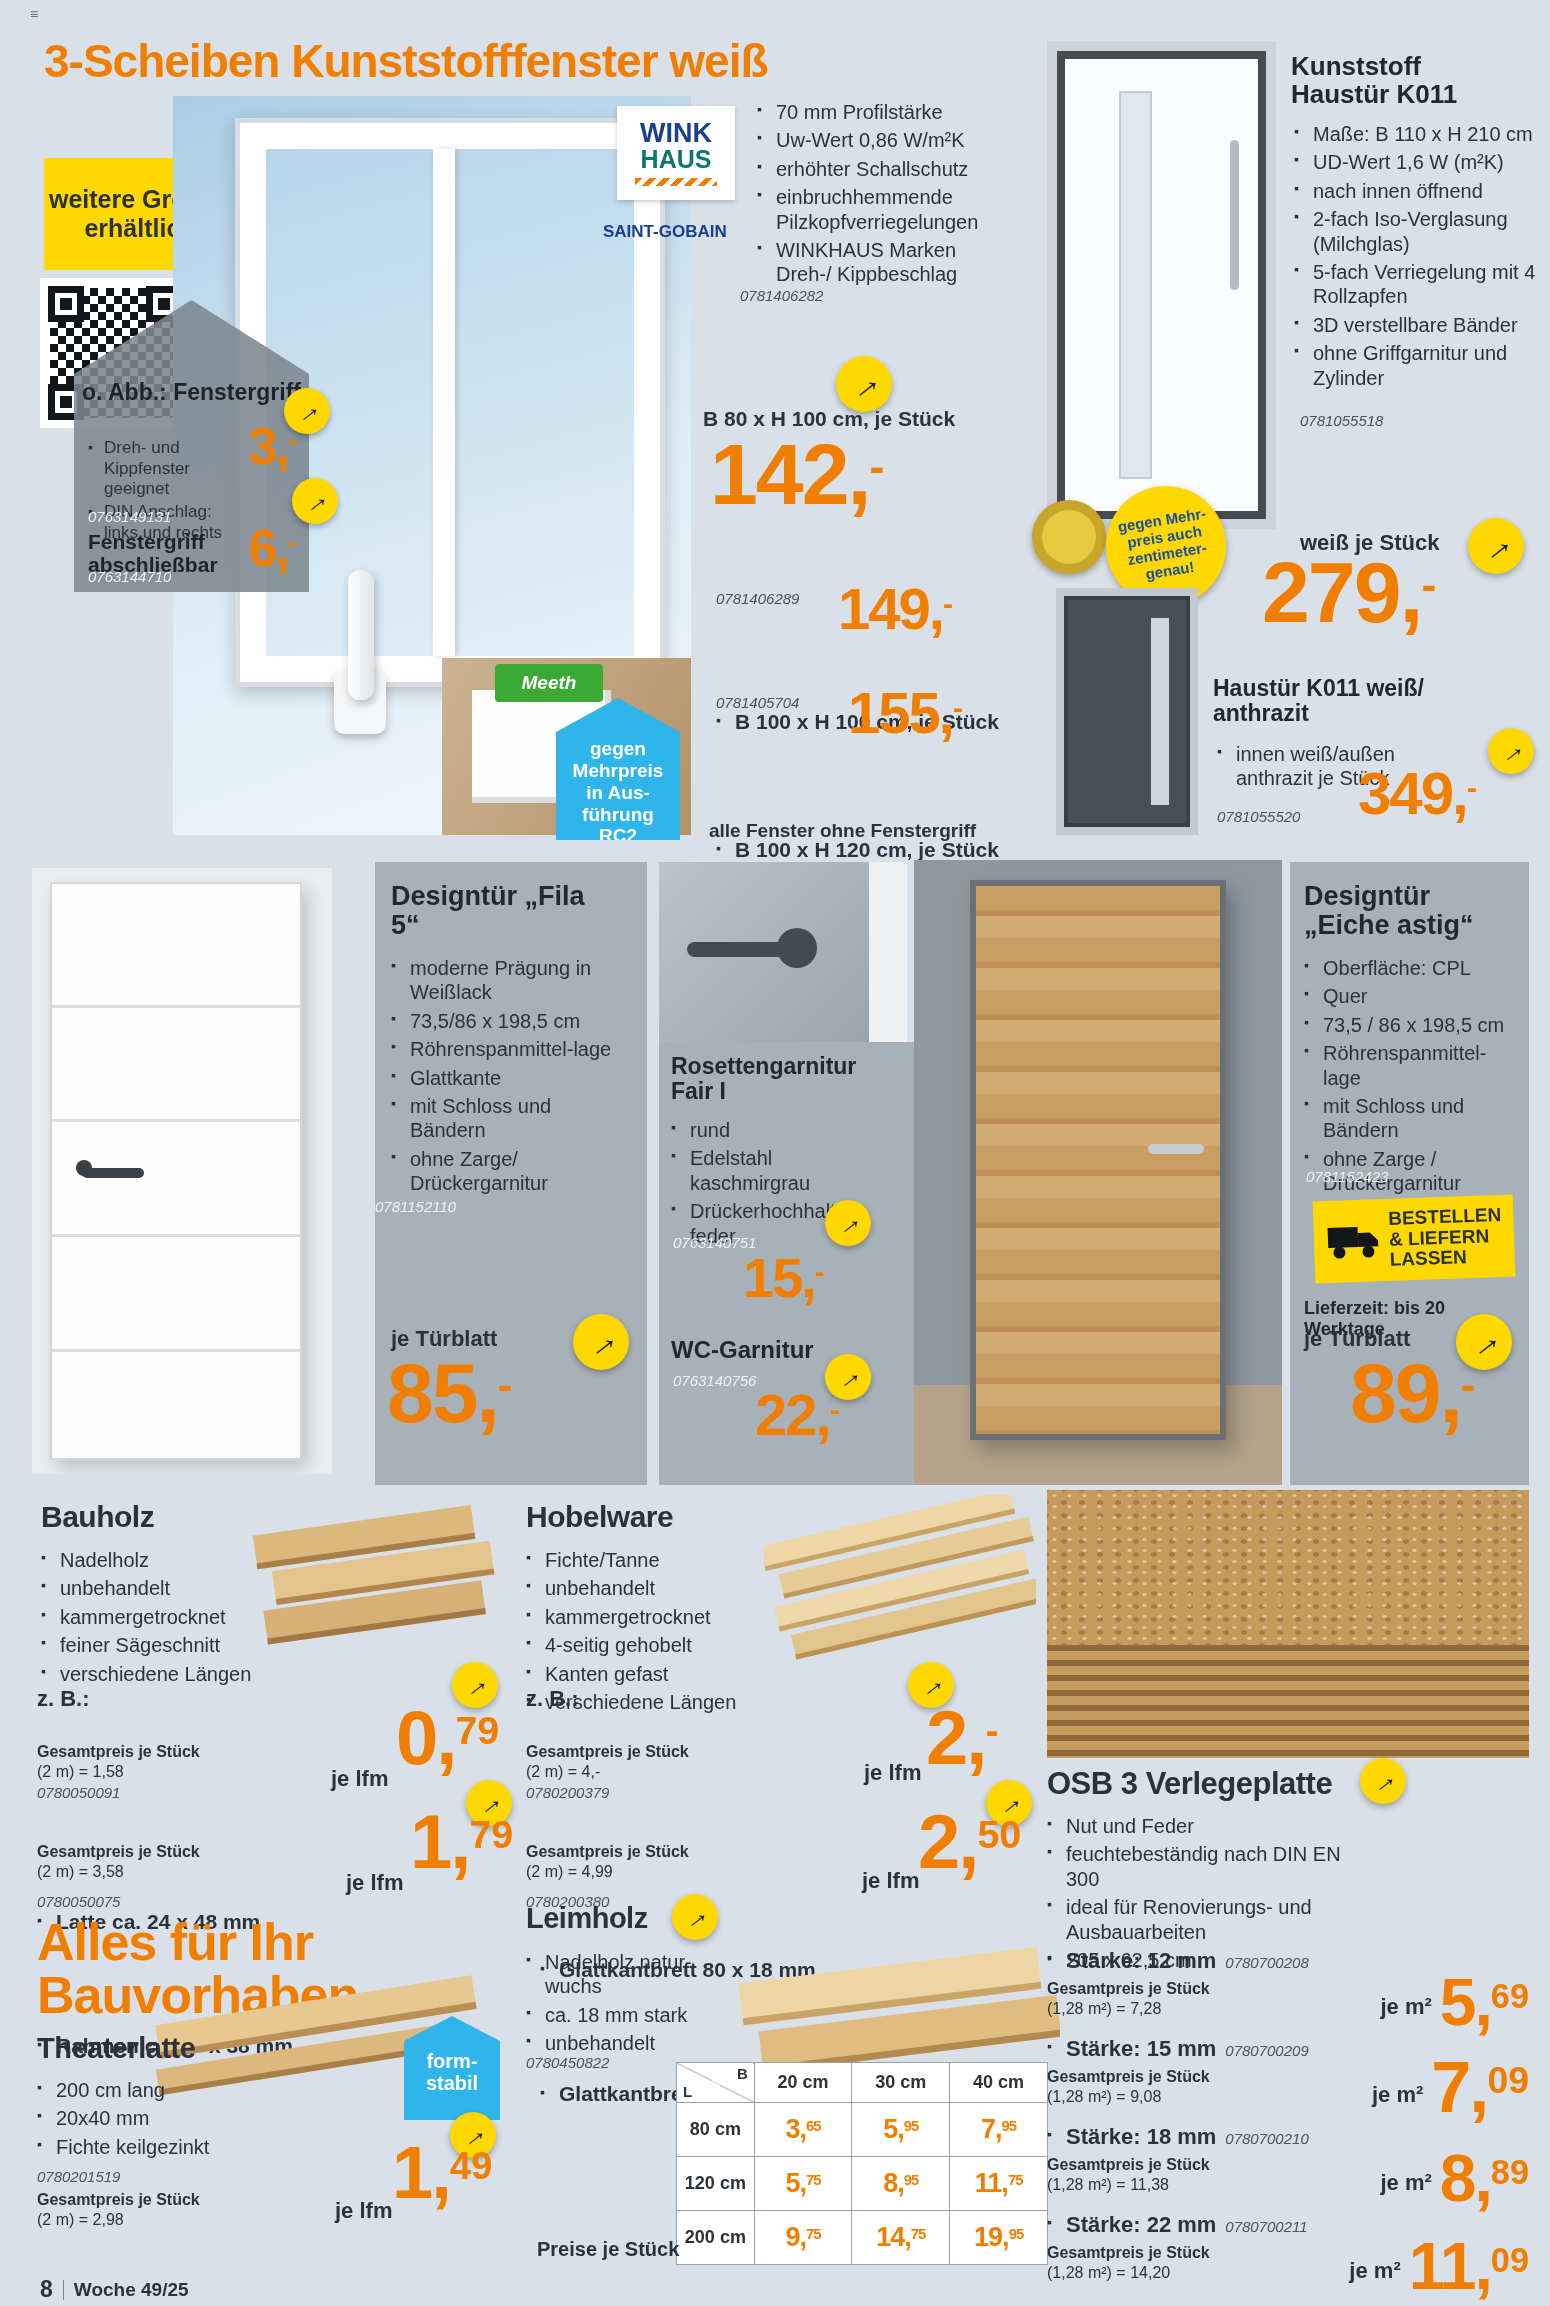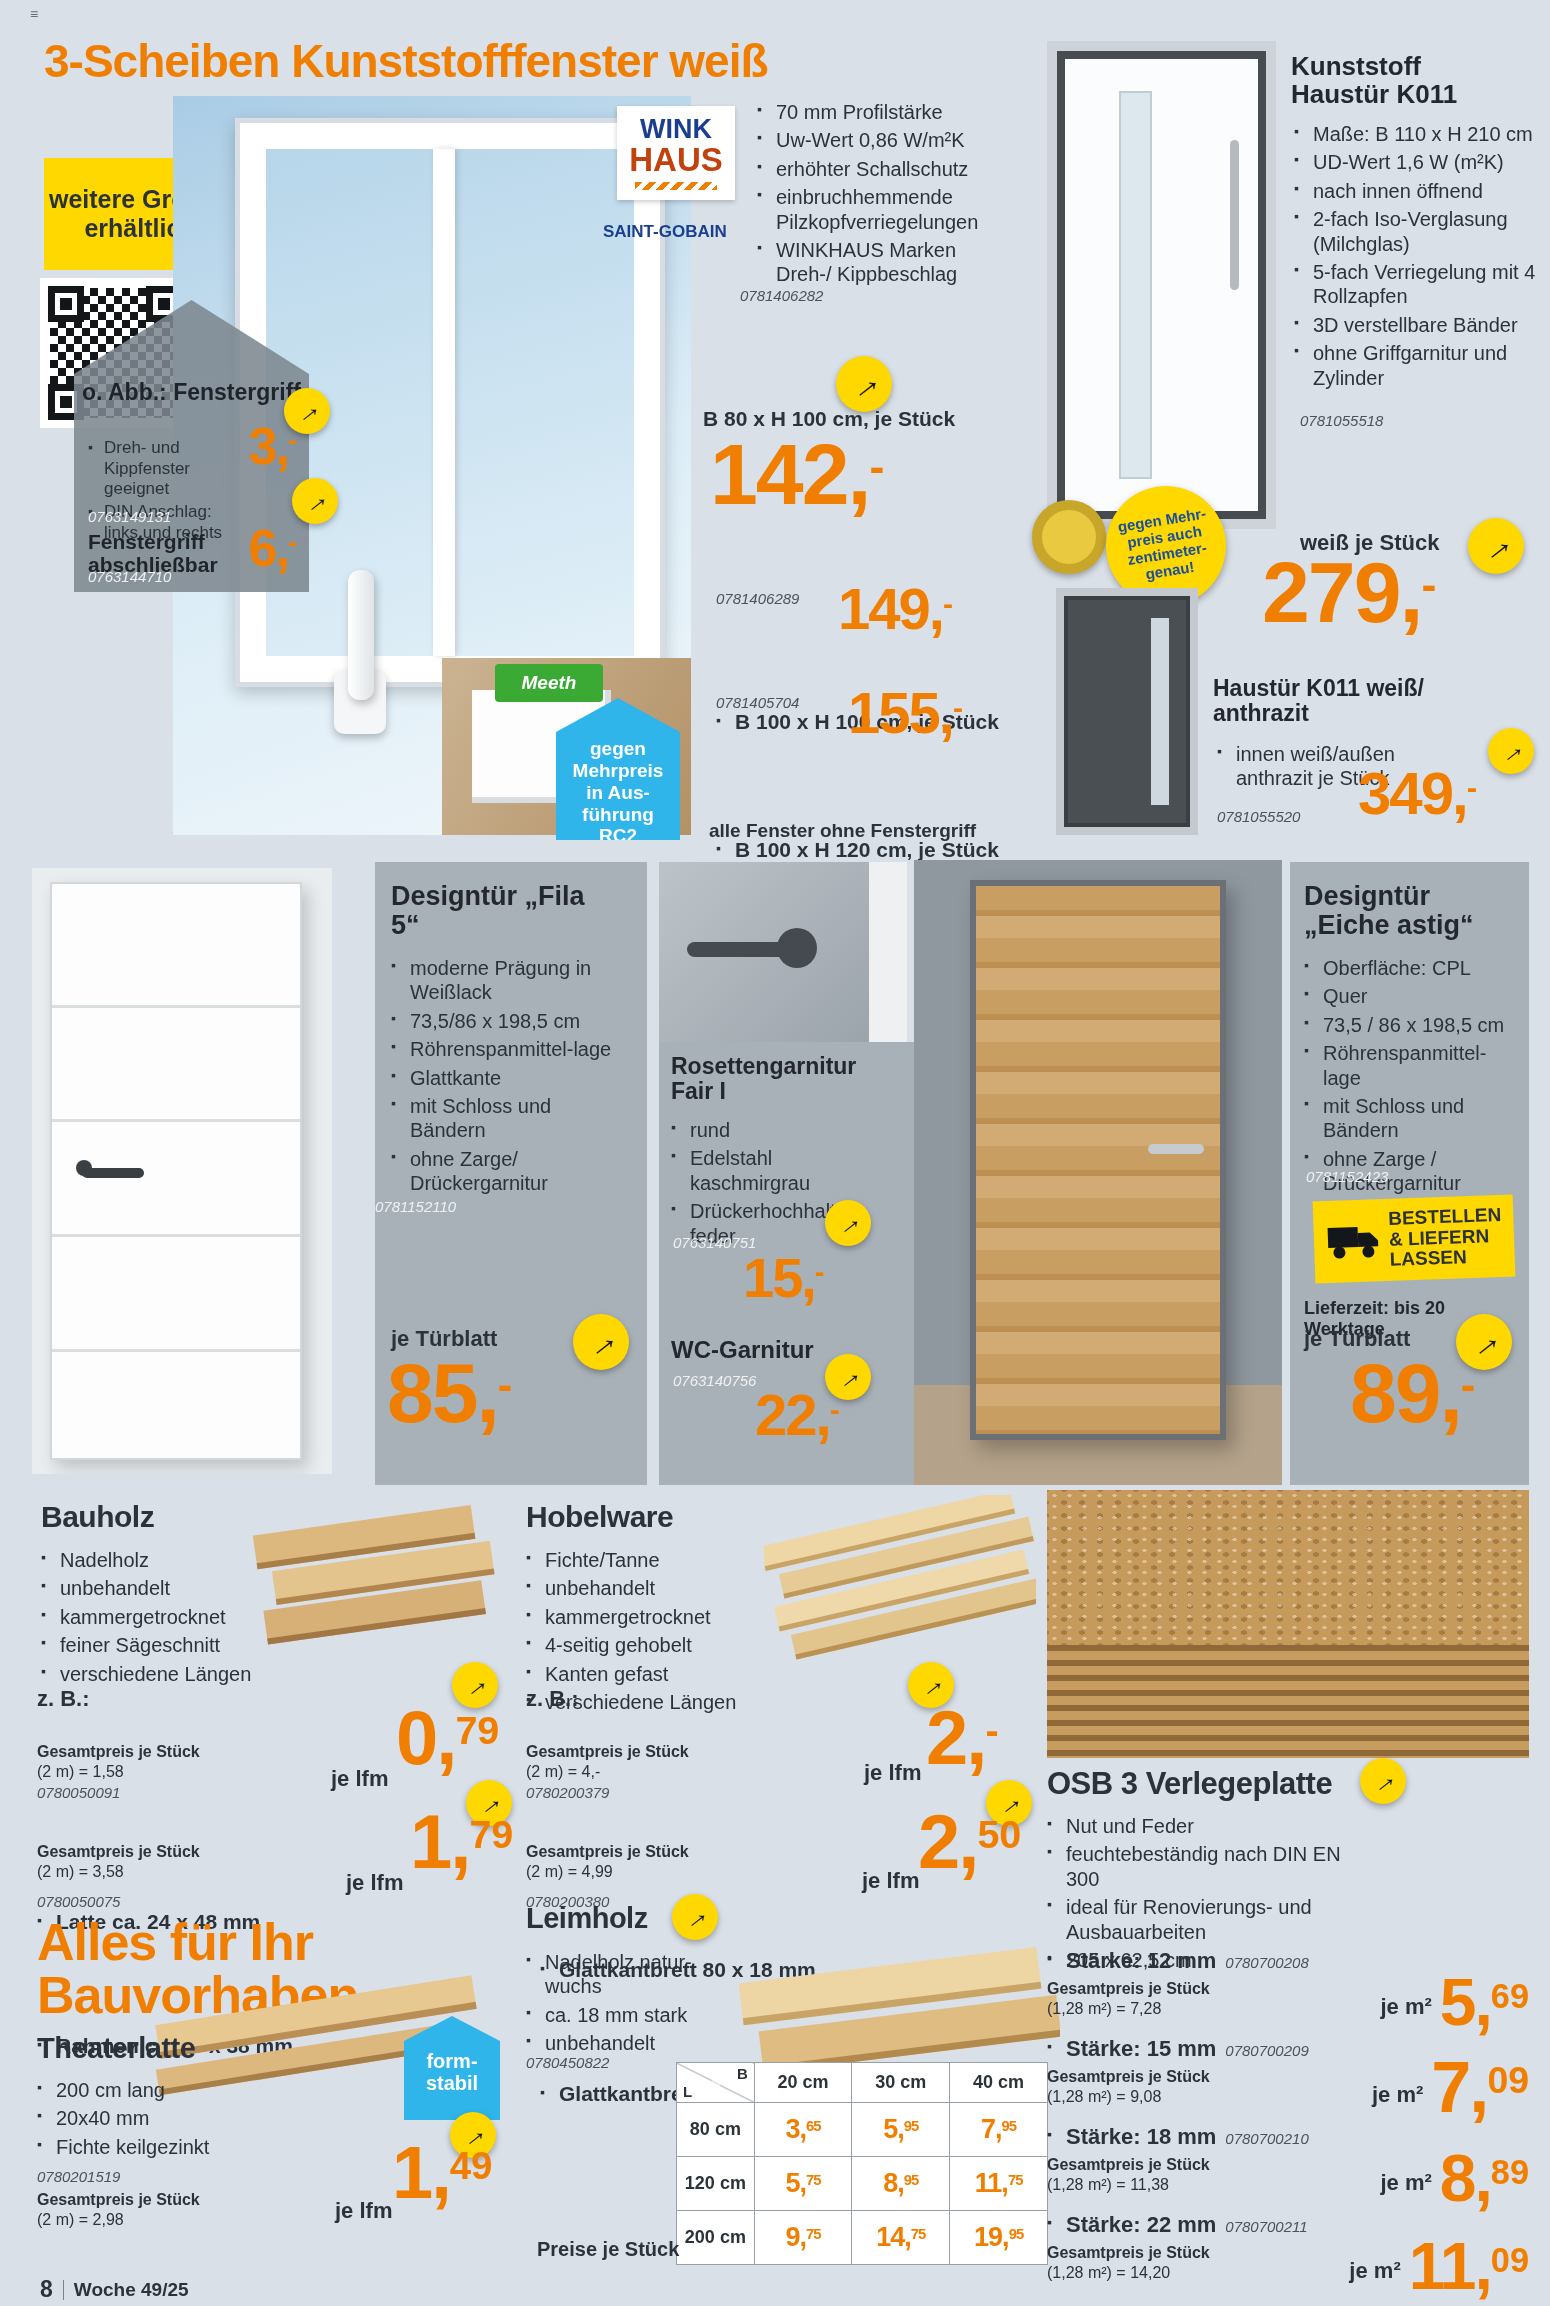--- a/index.html
+++ b/index.html
@@ -92,21 +92,21 @@
   <div class="abs arrow smw" style="left:284px;top:388px"></div>
   <div class="abs arrow smw" style="left:292px;top:478px"></div>
 
   <div class="abs" style="left:300px;top:560px;width:120px;height:255px">
     <div class="abs" style="left:34px;top:110px;width:52px;height:64px;background:#f4f6f7;border-radius:10px;box-shadow:0 4px 8px rgba(0,0,0,.25)"></div>
     <div class="abs" style="left:48px;top:10px;width:26px;height:130px;background:linear-gradient(90deg,#ffffff,#dfe4e7);border-radius:12px;box-shadow:2px 4px 8px rgba(0,0,0,.25)"></div>
   </div>
 
   <div class="abs" style="left:617px;top:106px;width:118px;height:94px;background:#fff;display:flex;flex-direction:column;align-items:center;justify-content:center;box-shadow:0 2px 5px rgba(0,0,0,.2)">
     <div class="b" style="font-size:27px;color:#1b3f8f;line-height:1">WINK</div>
-    <div class="b" style="font-size:33px;color:#c2410c;line-height:1">HAUS</div>
+    <div class="b" style="font-size:25px;color:#0f766e;line-height:1">HAUS</div>
     <div style="width:70%;height:8px;margin-top:6px;background:repeating-linear-gradient(135deg,#f07e00 0 5px,transparent 5px 10px)"></div>
   </div>
   <div class="abs b" style="left:603px;top:222px;font-size:17px;color:#1b3f8f">SAINT-GOBAIN</div>
 
   <ul class="bullets abs" style="left:757px;top:100px;width:256px">
       <li>70 mm Profilstärke</li>
       <li>Uw-Wert 0,86 W/m²K</li>
       <li>erhöhter Schallschutz</li>
       <li>einbruchhemmende Pilzkopfverriegelungen</li>
       <li>WINKHAUS Marken Dreh-/ Kippbeschlag</li>

